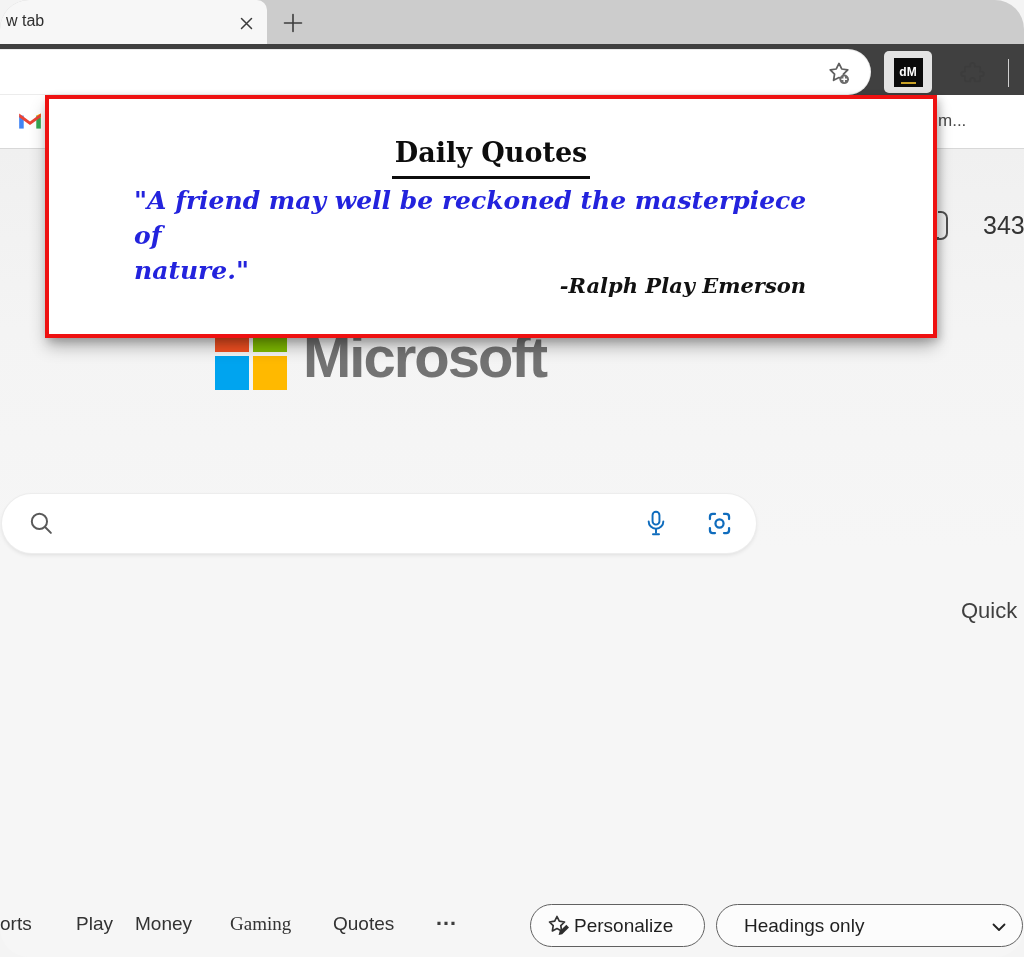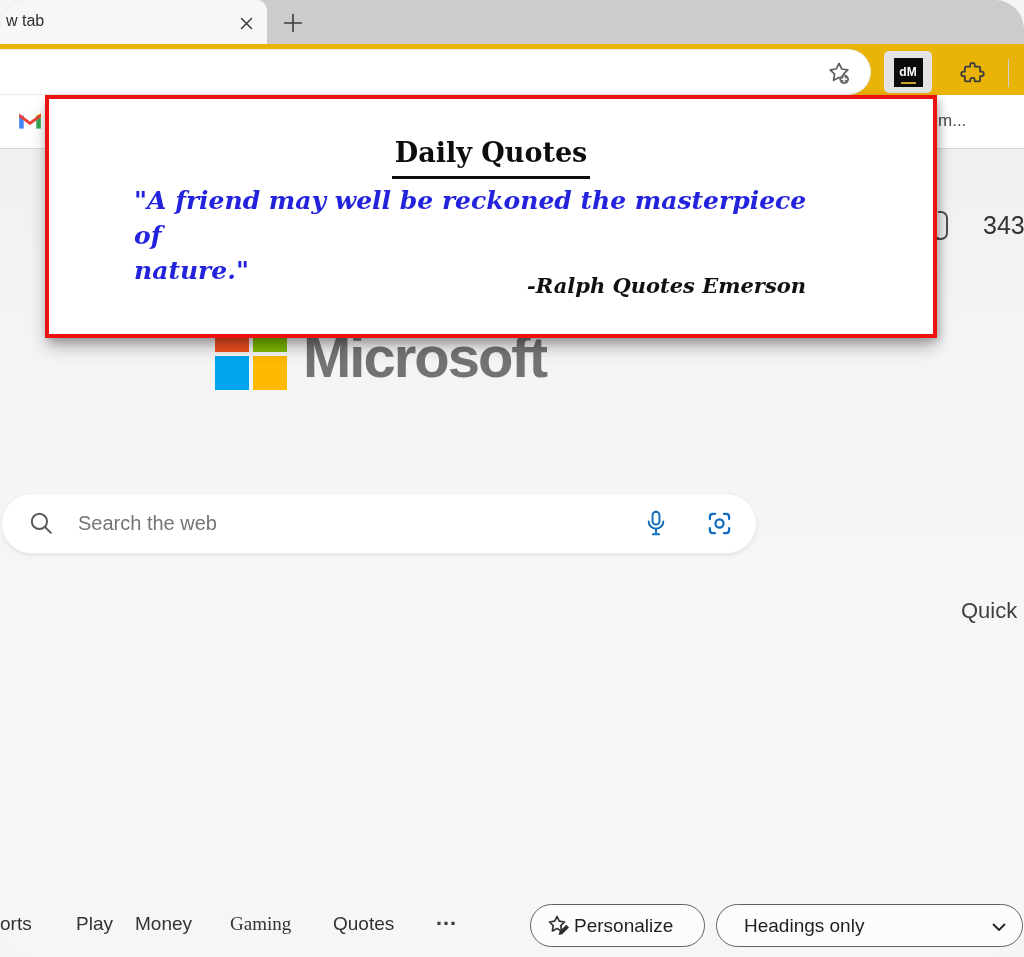--- a/index.html
+++ b/index.html
@@ -11,21 +11,21 @@
   .tab-bar { position:absolute; left:0; top:0; width:1024px; height:44px; background:#cccccc; }
   .tab { position:absolute; left:0; top:0; width:267px; height:44px; background:#f7f7f7;
          border-radius:0 10px 0 0; display:flex; align-items:center; }
   .tab-title { position:absolute; left:6px; top:12px; font-size:16px; color:#2f2f2f; white-space:nowrap; }
   .tab-close { position:absolute; left:234px; top:11px; width:24px; height:24px; display:flex;
                align-items:center; justify-content:center; border-radius:4px; cursor:pointer; }
   .newtab-btn { position:absolute; left:280px; top:10px; width:26px; height:26px; display:flex;
                 align-items:center; justify-content:center; cursor:pointer; }
 
   
-  .toolbar { position:absolute; left:0; top:44px; width:1024px; height:51px; background:#eab308; }
+  .toolbar { position:absolute; left:0; top:44px; width:1024px; height:51px; background:#404040; }
   .address-bar { position:absolute; left:-40px; top:6px; width:910px; height:44px; background:#ffffff;
                  border-radius:22px; box-shadow:0 0 0 1px #ececec, 0 1px 3px rgba(0,0,0,.08); }
   .fav-add { position:absolute; left:824px; top:14px; width:30px; height:30px; display:flex;
              align-items:center; justify-content:center; cursor:pointer; }
   .ext-dm-btn { position:absolute; left:884px; top:7px; width:48px; height:42px; background:#e3e3e3;
                 border-radius:5px; display:flex; align-items:center; justify-content:center; cursor:pointer; }
   .ext-dm-badge { width:29px; height:29px; background:#0b0b0b; color:#fff; display:flex; align-items:center;
                   justify-content:center; font-size:12px; font-weight:bold; position:relative; }
   .ext-dm-badge::after { content:""; position:absolute; bottom:3px; left:7px; right:7px; height:2px; background:#c9a227; }
   .puzzle-btn { position:absolute; left:957px; top:14px; width:30px; height:30px; display:flex;
@@ -172,32 +172,31 @@
 
   <div class="quotes-popup">
     <div class="popup-inner">
       <div class="popup-title-row">
         <span class="popup-title">Daily Quotes</span>
       </div>
       <div class="popup-quote">
         <div>"A friend may well be reckoned the masterpiece of</div>
         <div>nature."</div>
       </div>
-      <div class="popup-author">-Ralph Quotes Emerson</div>
+      <div class="popup-author">-Ralph Play Emerson</div>
     </div>
   </div>
 
   <div class="search-bar">
     <span class="search-magnifier">
       <svg width="25" height="25" viewBox="0 0 24 24">
         <circle cx="10" cy="10" r="7.3" fill="none" stroke="#595959" stroke-width="1.9"></circle>
         <line x1="15.4" y1="15.4" x2="21" y2="21" stroke="#595959" stroke-width="1.9" stroke-linecap="round"></line>
       </svg>
     </span>
-    <input class="search-input" type="text" placeholder="Search the web" style="">
     <span class="mic-btn">
       <svg width="26" height="28" viewBox="0 0 24 26">
         <rect x="8.8" y="2.5" width="6.4" height="12" rx="3.2" fill="none" stroke="#0f6cbd" stroke-width="1.8"></rect>
         <path d="M5.2 11.5a6.8 6.8 0 0 0 13.6 0" fill="none" stroke="#0f6cbd" stroke-width="1.8" stroke-linecap="round"></path>
         <line x1="12" y1="18.6" x2="12" y2="22" stroke="#0f6cbd" stroke-width="1.8" stroke-linecap="round"></line>
         <path d="M9.2 23.4h5.6" stroke="#0f6cbd" stroke-width="1.8" stroke-linecap="round"></path>
       </svg>
     </span>
     <span class="visual-search-btn">
       <svg width="27" height="27" viewBox="0 0 24 24">

